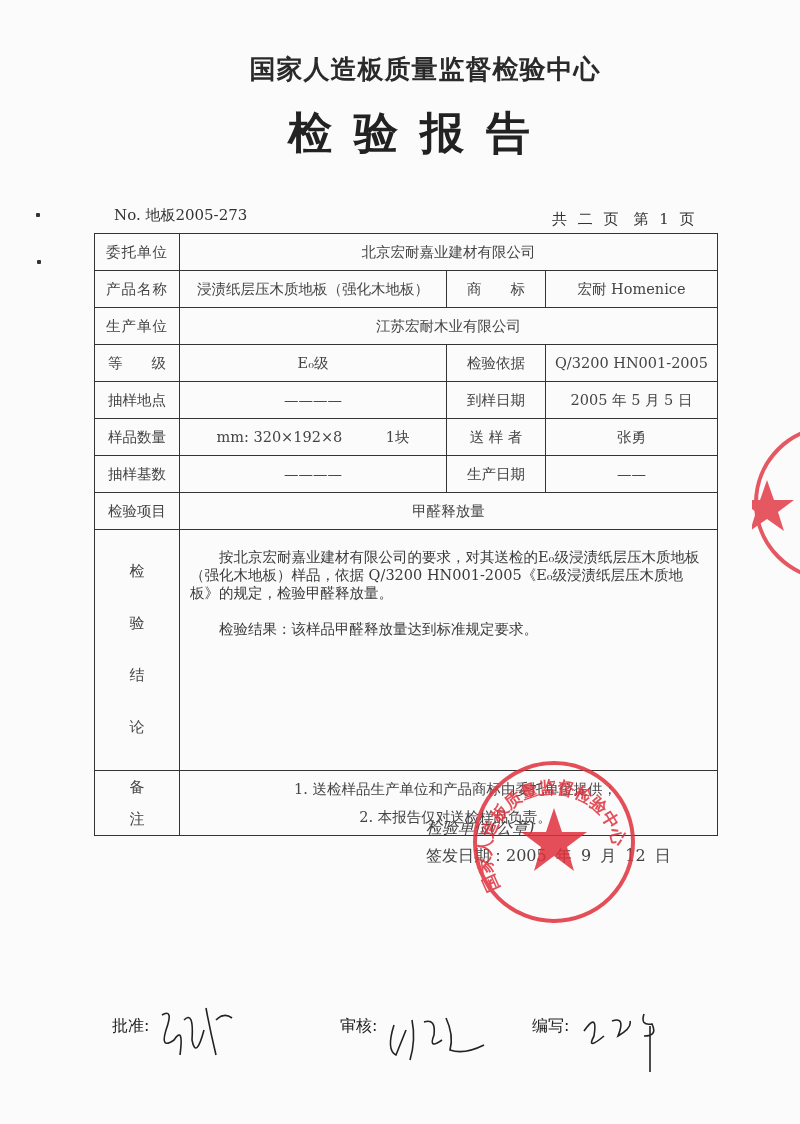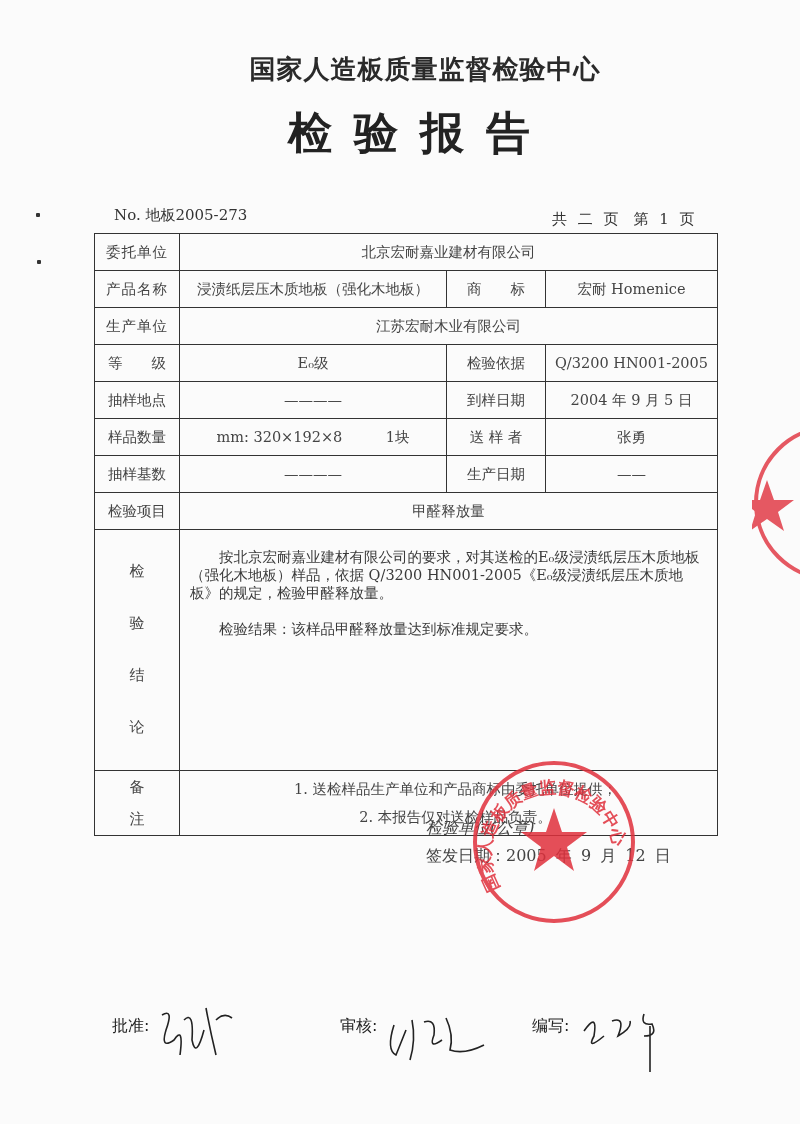--- a/index.html
+++ b/index.html
@@ -91,21 +91,21 @@
   <tr>
     <td>等　　级</td>
     <td>E₀级</td>
     <td>检验依据</td>
     <td>Q/3200 HN001-2005</td>
   </tr>
   <tr>
     <td>抽样地点</td>
     <td>————</td>
     <td>到样日期</td>
-    <td>2004 年 9 月 5 日</td>
+    <td>2005 年 5 月 5 日</td>
   </tr>
   <tr>
     <td>样品数量</td>
     <td style="white-space:pre">mm: 320×192×8　　　1块</td>
     <td>送 样 者</td>
     <td>张勇</td>
   </tr>
   <tr>
     <td>抽样基数</td>
     <td>————</td>

